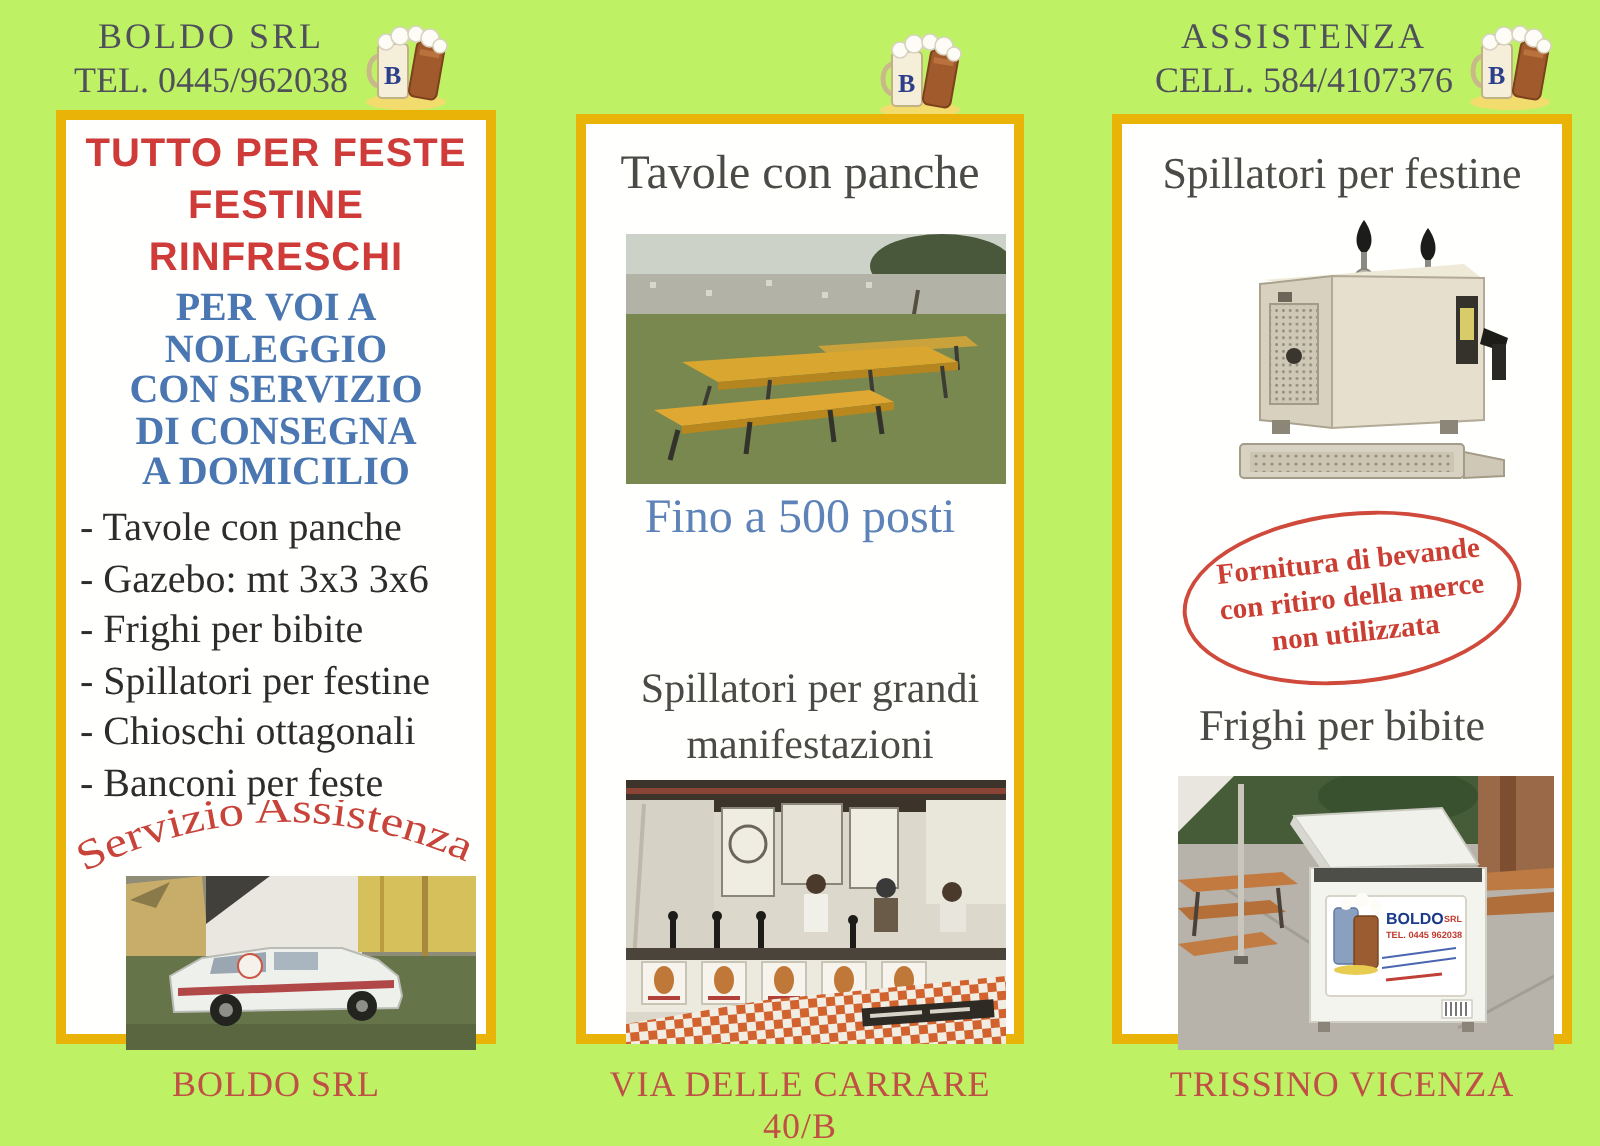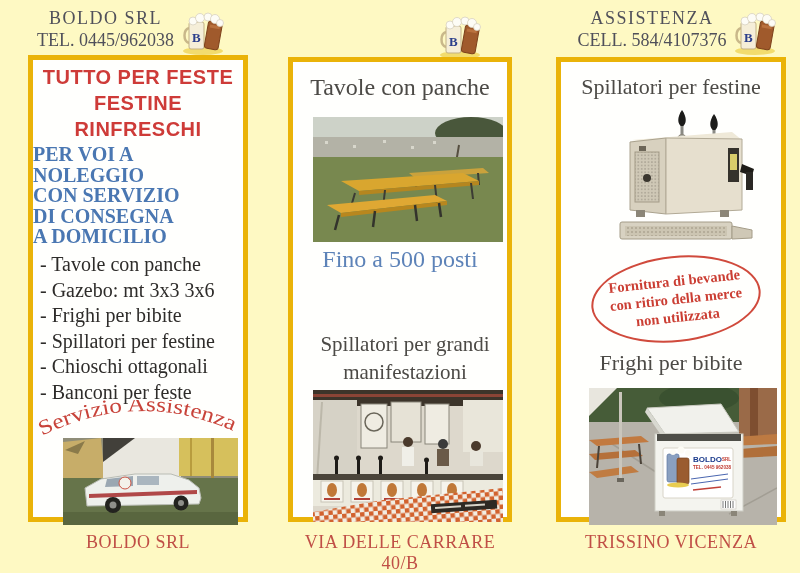--- a/index.html
+++ b/index.html
@@ -1,40 +1,40 @@
 <!DOCTYPE html>
 <html><head>
 <meta charset="utf-8">
 <style>
   * { margin:0; padding:0; box-sizing:border-box; }
   html,body { background:#d9d9d9; }
   .page {
     position:relative; width:800px; height:573px;
-    background:#fef9c3; overflow:hidden;
+    background:#bef264; overflow:hidden;
     font-family:"Liberation Serif", serif;
   }
   
   .hdr { position:absolute; text-align:center; color:#50505a; font-size:18px; line-height:22px; }
   .hdr .company { letter-spacing:1.5px; }
   .hdr-left  { left:18px;  top:7px; width:175px; }
   .hdr-right { left:568px; top:7px; width:168px; }
   .logo { position:absolute; width:44px; height:46px; }
   .logo-left   { left:181px; top:9px;  }
   .logo-center { left:438px; top:13px; }
   .logo-right  { left:733px; top:9px;  }
   
   .panel { position:absolute; background:#fffffd; border:5px solid #eab308; }
   .panel-left  { left:28px;  top:55px; width:220px; height:467px; }
   .panel-mid   { left:288px; top:57px; width:224px; height:465px; }
   .panel-right { left:556px; top:57px; width:230px; height:465px; }
   
   .red-heads { position:absolute; left:0; top:4px; width:100%; text-align:center;
     font-family:"Liberation Sans", sans-serif; font-weight:bold; font-size:20px;
     line-height:26px; color:#ce3b38; letter-spacing:0.5px; }
-  .blue-heads { position:absolute; left:0; top:84px; width:100%; text-align:left;
+  .blue-heads { position:absolute; left:0; top:84px; width:100%; text-align:center;
     font-weight:bold; font-size:20px; line-height:20.5px; color:#4a77b2; }
   .item-list { position:absolute; left:7px; top:192px; width:210px;
     font-size:20px; line-height:25.6px; color:#2e2c2a; white-space:nowrap; }
   .arc-svg { position:absolute; left:5px; top:340px; width:210px; height:40px; }
   .photo { position:absolute; display:block; }
   .photo-van { left:30px; top:378px; width:175px; height:87px; }
   
   .m-title1 { position:absolute; top:12px; left:0; width:100%; text-align:center; font-size:24px; color:#4c4a46; }
   .photo-tables { left:20px; top:55px; width:190px; height:125px; }
   .m-caption { position:absolute; top:184px; left:0; width:100%; text-align:center; font-size:24px; color:#5d83b8; }

